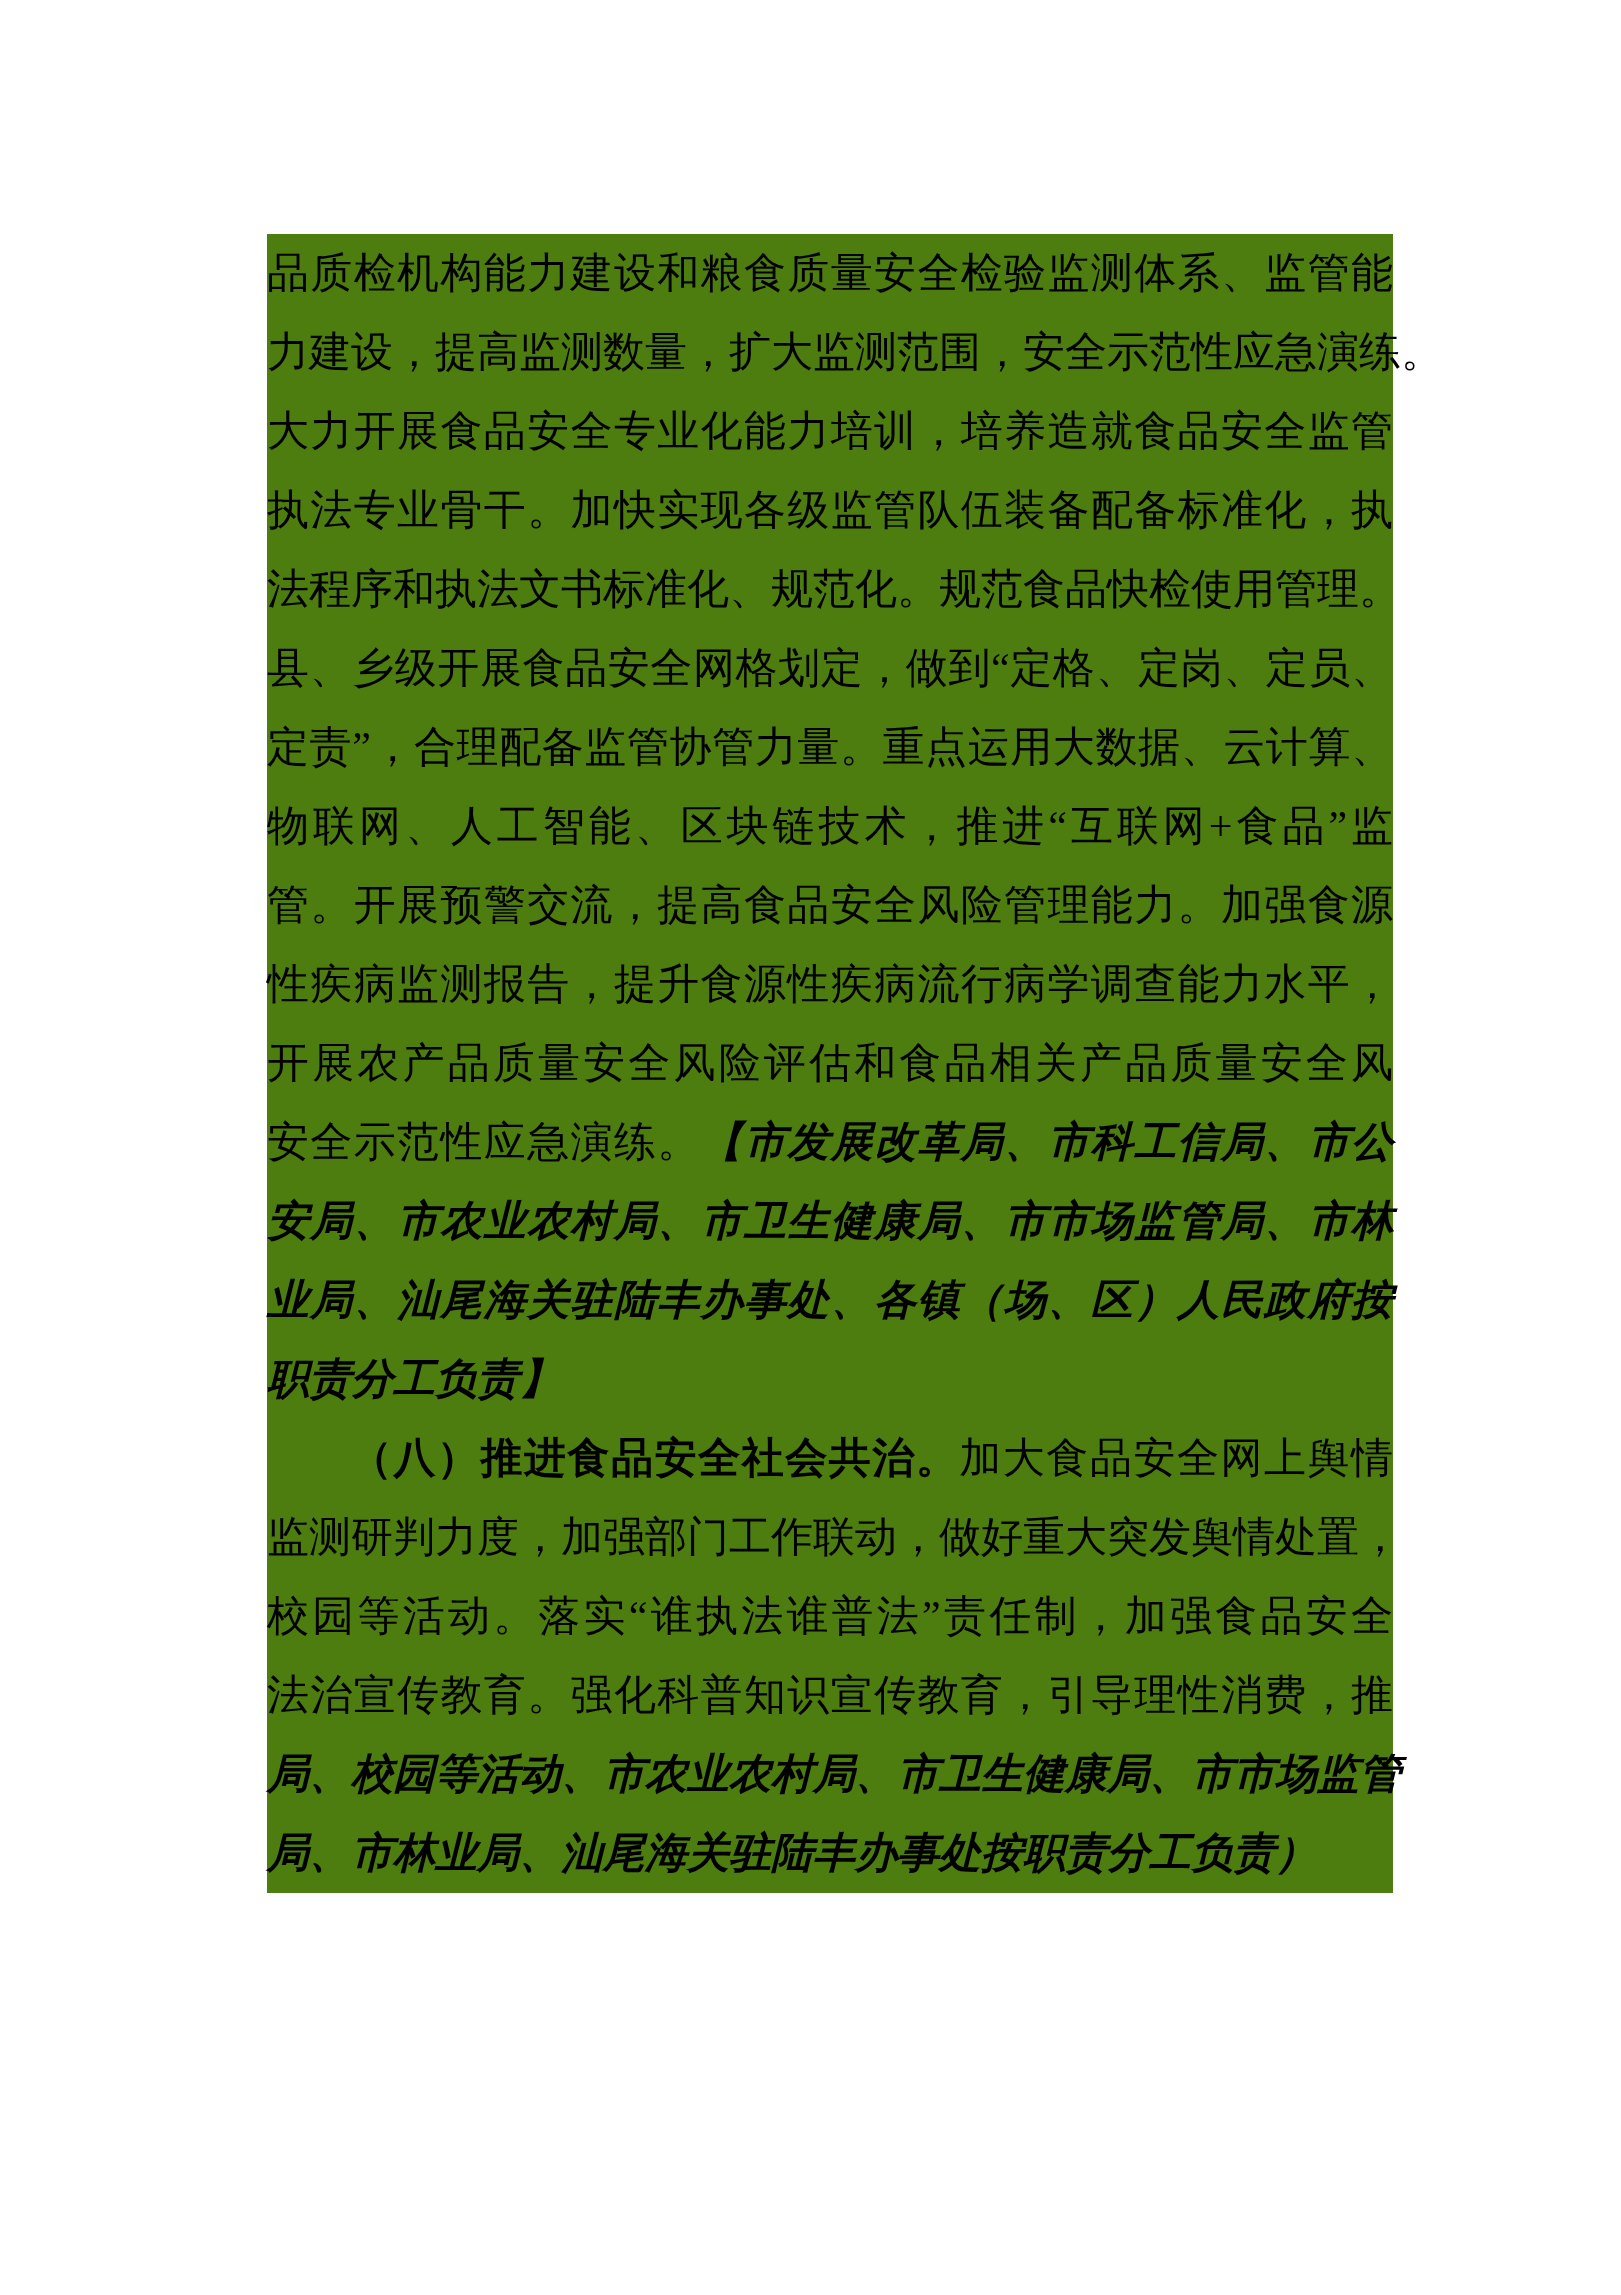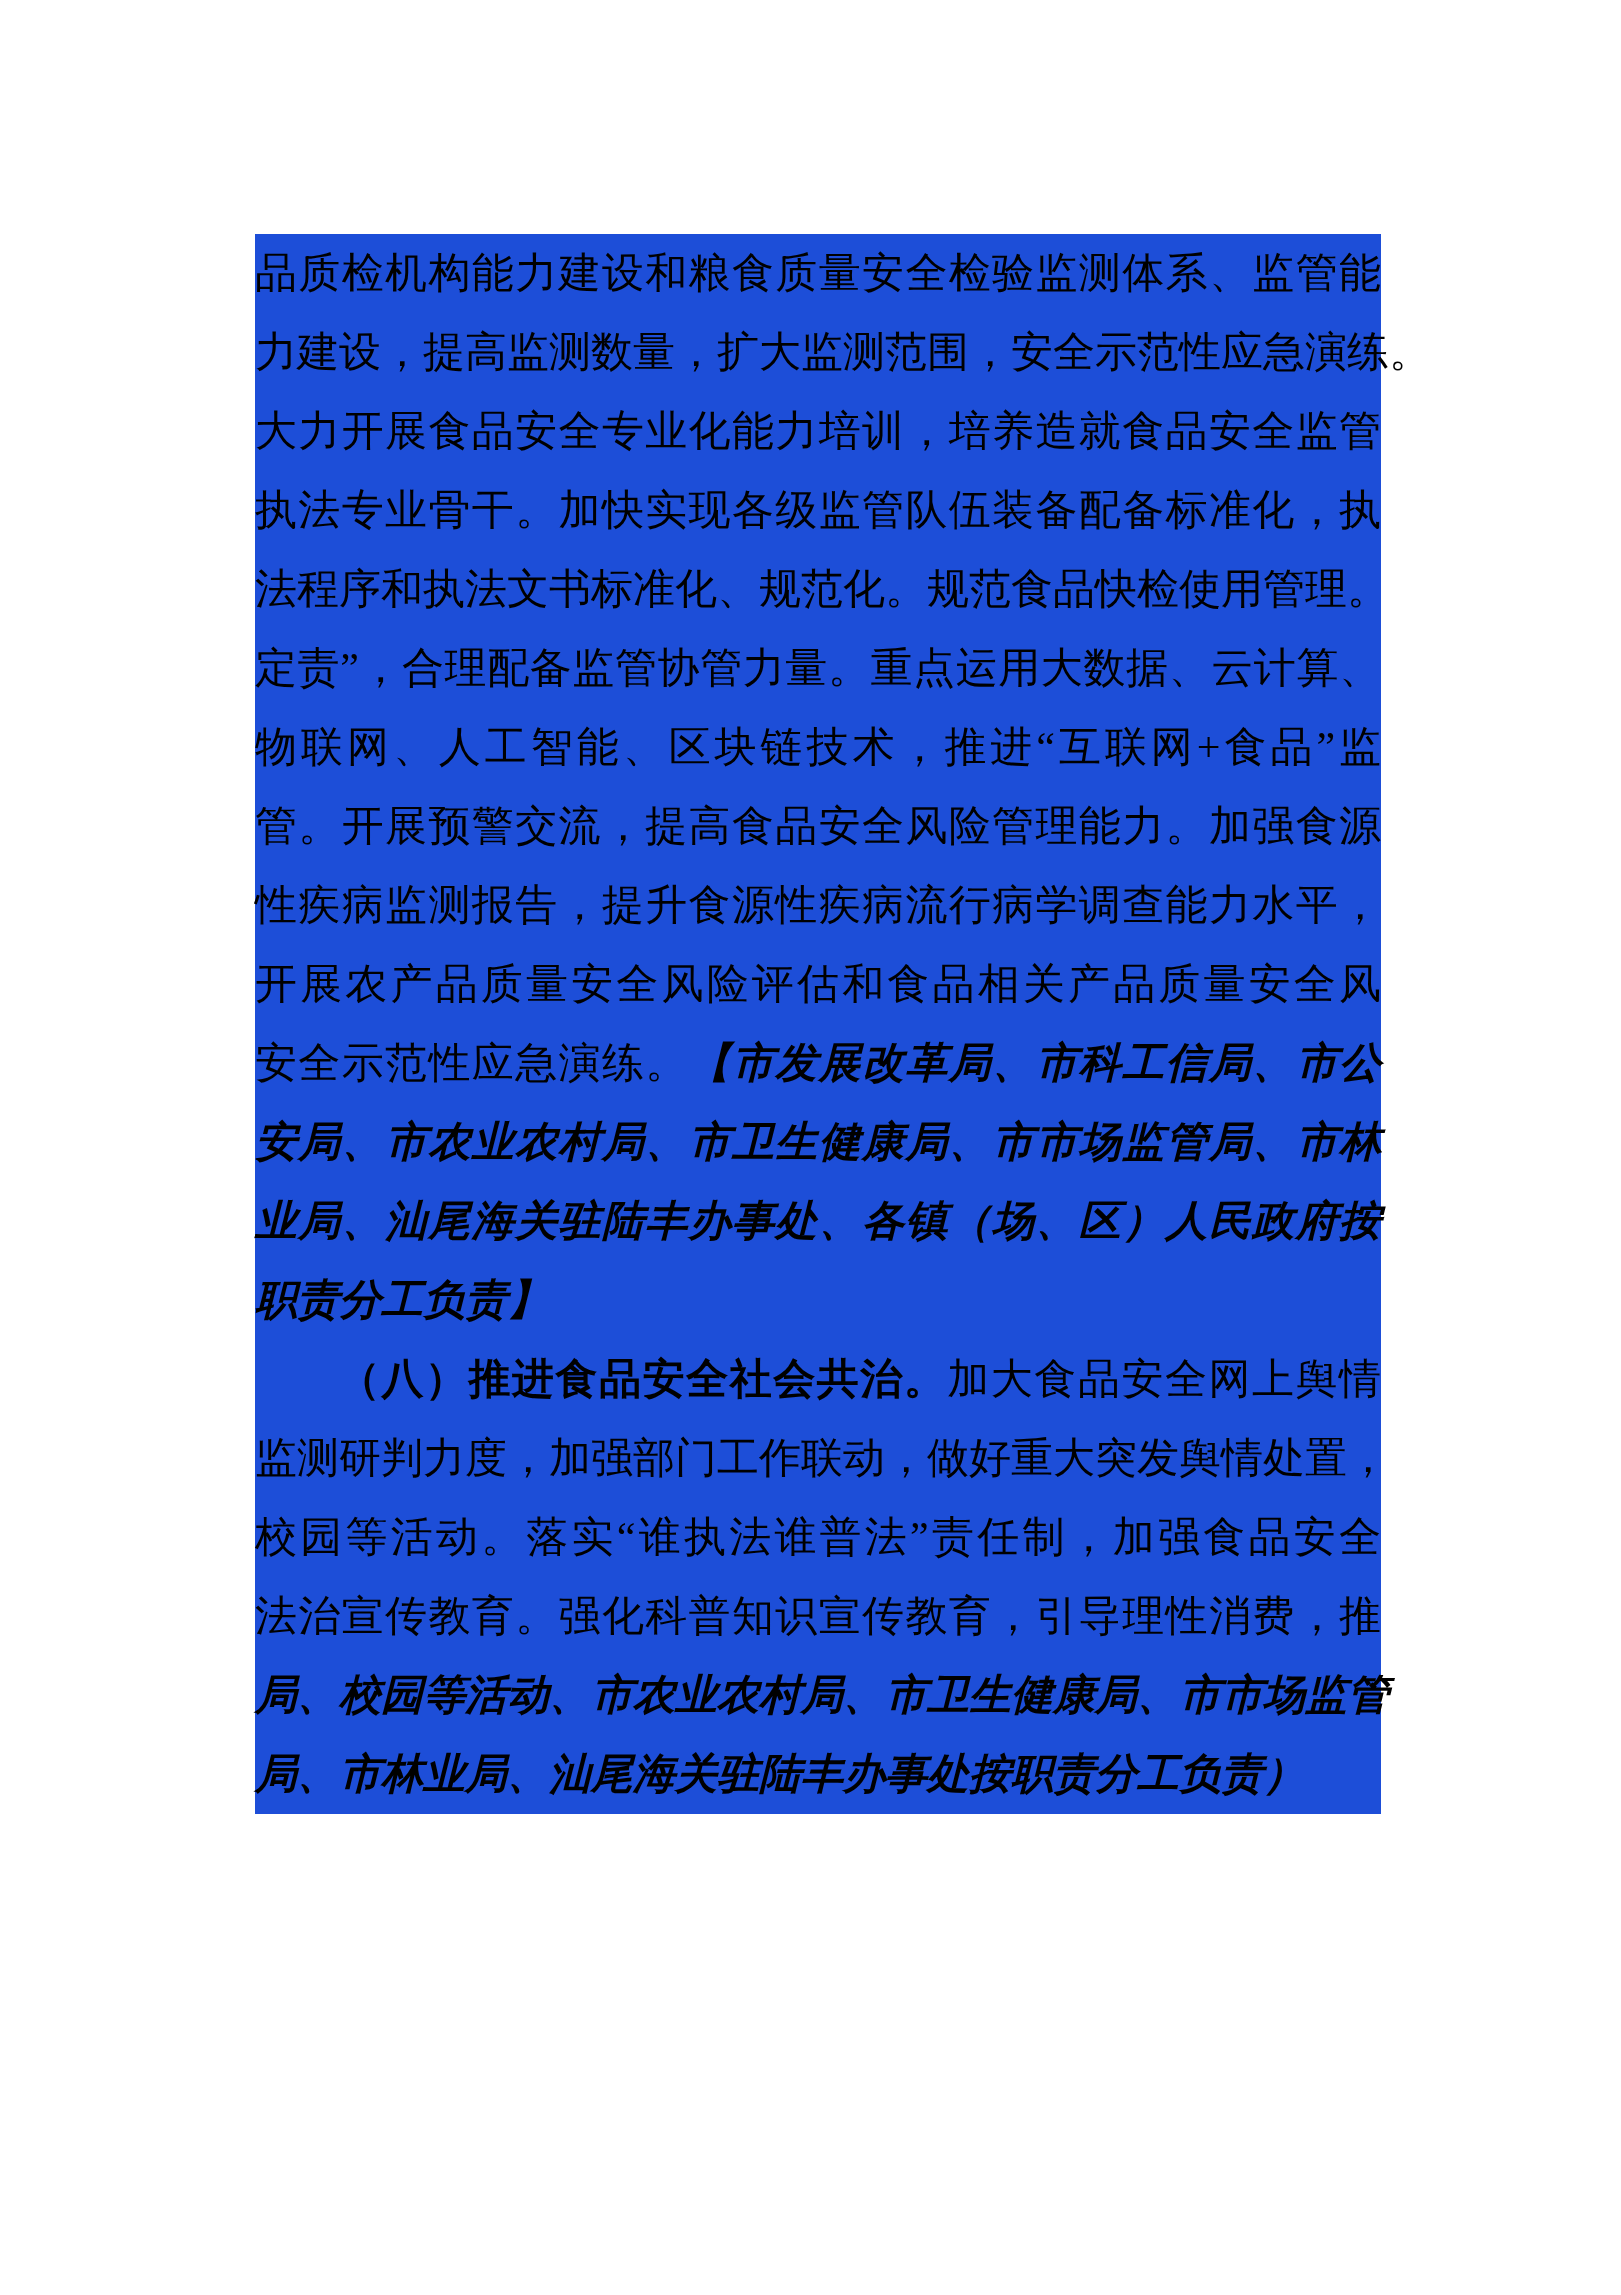--- a/index.html
+++ b/index.html
@@ -46,26 +46,27 @@
     font-style: italic;
   }
   .run-kai-bold {
     font-weight: bold;
     font-style: normal;
   }
 </style>
 </head>
 <body>
 
-<div id="doc-page" style="background: #1d4ed8; color: rgb(0, 0, 0);">
+<div id="doc-page" style="background: #4d7c0f; color: rgb(0, 0, 0); margin-left: 12px;">
     <div class="text-line"><span class="run-body">品质检机构能力建设和粮食质量安全检验监测体系、监管能</span></div>
     <div class="text-line"><span class="run-body">力建设，提高监测数量，扩大监测范围，安全示范性应急演练。</span></div>
     <div class="text-line"><span class="run-body">大力开展食品安全专业化能力培训，培养造就食品安全监管</span></div>
     <div class="text-line"><span class="run-body">执法专业骨干。加快实现各级监管队伍装备配备标准化，执</span></div>
     <div class="text-line"><span class="run-body">法程序和执法文书标准化、规范化。规范食品快检使用管理。</span></div>
+    <div class="text-line"><span class="run-body">县、乡级开展食品安全网格划定，做到“定格、定岗、定员、</span></div>
     <div class="text-line"><span class="run-body">定责”，合理配备监管协管力量。重点运用大数据、云计算、</span></div>
     <div class="text-line"><span class="run-body">物联网、人工智能、区块链技术，推进“互联网+食品”监</span></div>
     <div class="text-line"><span class="run-body">管。开展预警交流，提高食品安全风险管理能力。加强食源</span></div>
     <div class="text-line"><span class="run-body">性疾病监测报告，提升食源性疾病流行病学调查能力水平，</span></div>
     <div class="text-line"><span class="run-body">开展农产品质量安全风险评估和食品相关产品质量安全风</span></div>
     <div class="text-line"><span class="run-body">安全示范性应急演练。</span><span class="run-kai-italic">【市发展改革局、市科工信局、市公</span></div>
     <div class="text-line"><span class="run-kai-italic">安局、市农业农村局、市卫生健康局、市市场监管局、市林</span></div>
     <div class="text-line"><span class="run-kai-italic">业局、汕尾海关驻陆丰办事处、各镇（场、区）人民政府按</span></div>
     <div class="text-line align-left"><span class="run-kai-italic">职责分工负责】</span></div>
     <div class="text-line indent2"><span class="run-kai-bold">（八）推进食品安全社会共治。</span><span class="run-body">加大食品安全网上舆情</span></div>

